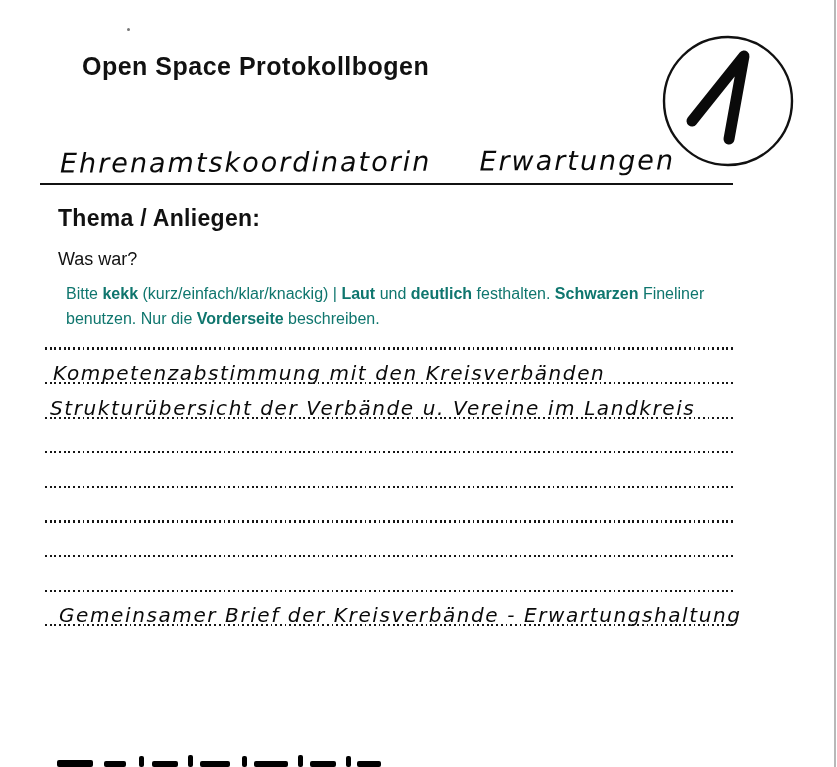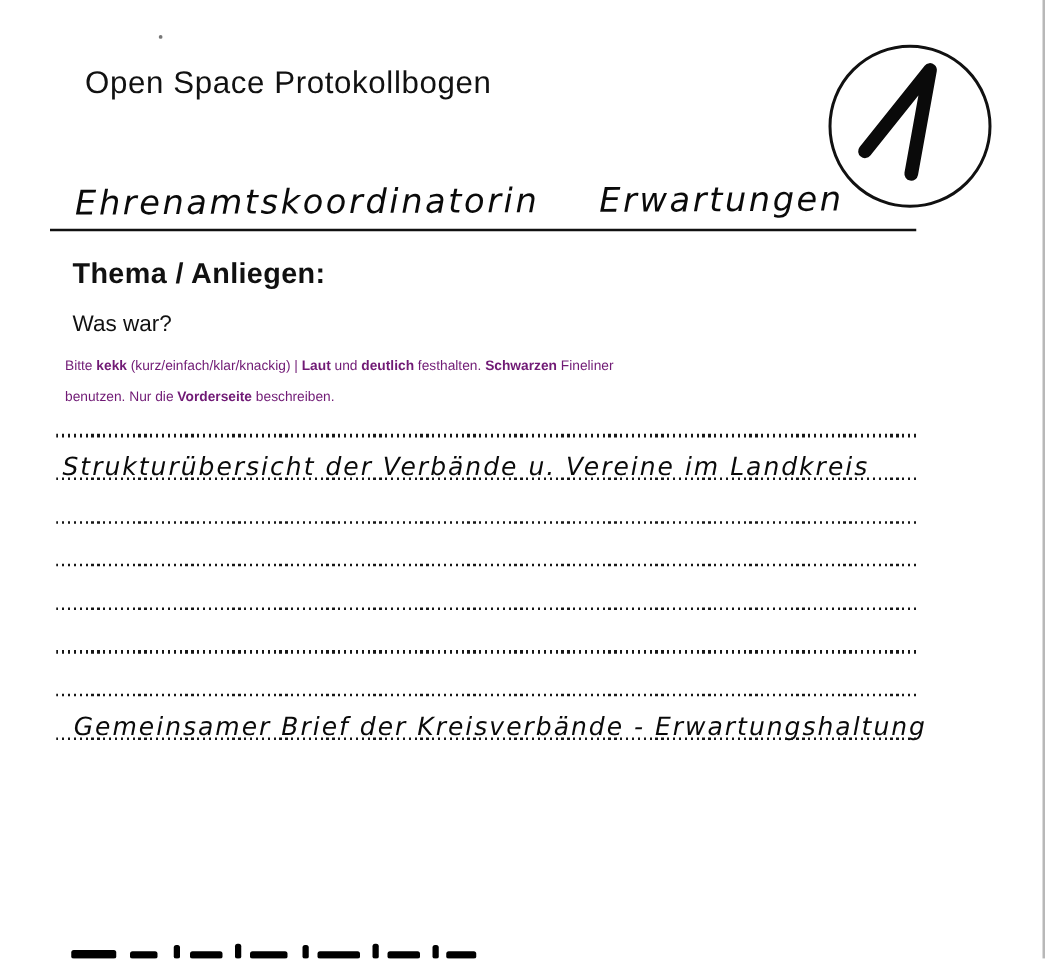--- a/index.html
+++ b/index.html
@@ -6,37 +6,37 @@
   #page{
     position:relative;
     width:837px;height:767px;
     background:#ffffff;
     overflow:hidden;
     font-family:"Liberation Sans",sans-serif;
     color:#111;
   }
   
   .print-title{
-    position:absolute;left:68px;top:52px;
-    font-size:25px;font-weight:normal;letter-spacing:.5px;
+    position:absolute;left:82px;top:52px;
+    font-size:25px;font-weight:bold;letter-spacing:.5px;
     white-space:nowrap;
   }
   .heading-topic{
     position:absolute;left:58px;top:205px;
     font-size:23px;font-weight:bold;letter-spacing:.3px;
     white-space:nowrap;
   }
   .heading-waswar{
     position:absolute;left:58px;top:249px;
     font-size:18px;font-weight:normal;
     white-space:nowrap;
   }
   .instructions{
-    position:absolute;left:52px;top:281px;width:710px;
-    font-size:11px;line-height:25px;color:#701a75;
+    position:absolute;left:66px;top:281px;width:710px;
+    font-size:16px;line-height:25px;color:#0f766e;
   }
   .instructions b{font-weight:bold;}
   
   .hand{
     font-family:"DejaVu Sans",cursive;
     font-style:italic;
     color:#0a0a0a;
   }
   .session-line{
     position:absolute;left:60px;top:146px;
@@ -105,20 +105,23 @@
   <div class="instructions">
     <div><span>Bitte </span><b>kekk</b><span> (kurz/einfach/klar/knackig) | </span><b>Laut</b><span> und </span><b>deutlich</b><span> festhalten. </span><b>Schwarzen</b><span> Fineliner</span></div>
     <div><span>benutzen. Nur die </span><b>Vorderseite</b><span> beschreiben.</span></div>
   </div>
 
   <div class="notes">
     <div class="note-row">
         <span class="hand note-text"></span>
       </div>
     <div class="note-row">
+        <span class="hand note-text">Kompetenzabstimmung mit den Kreisverbänden</span>
+      </div>
+    <div class="note-row">
         <span class="hand note-text" style="left:5px">Strukturübersicht der Verbände u. Vereine im Landkreis</span>
       </div>
     <div class="note-row">
         <span class="hand note-text"></span>
       </div>
     <div class="note-row">
         <span class="hand note-text"></span>
       </div>
     <div class="note-row">
         <span class="hand note-text"></span>

